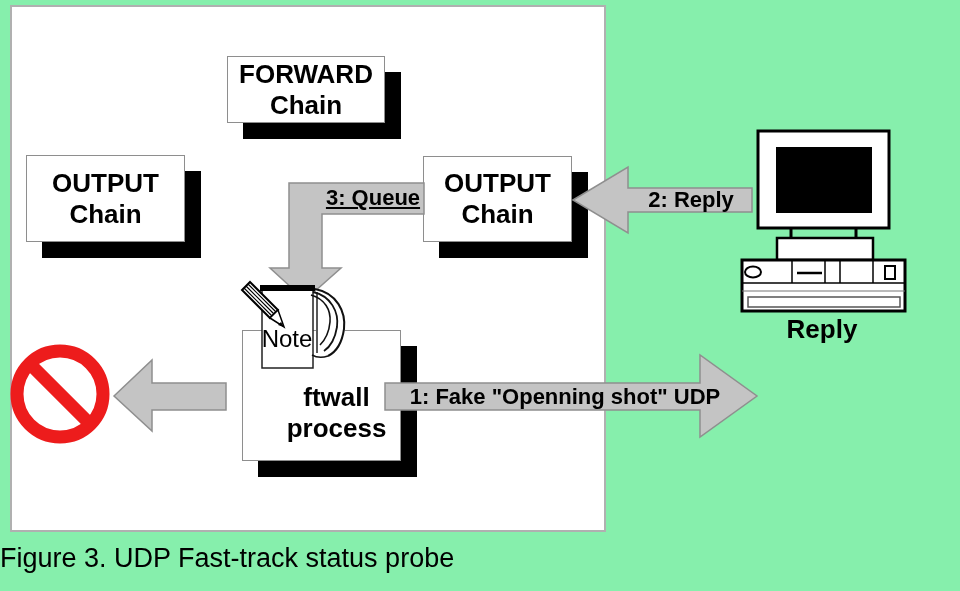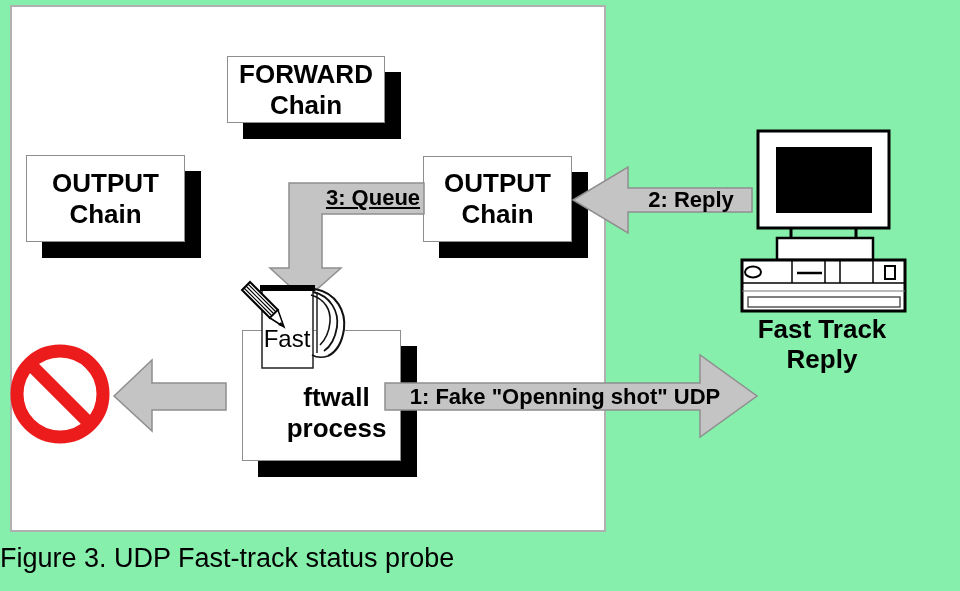--- a/index.html
+++ b/index.html
@@ -127,22 +127,21 @@
       <line x1="248" y1="284" x2="276" y2="312" stroke="#000" stroke-width="1.2"></line>
       <polygon points="278,310 270,318 284,327" fill="#fff" stroke="#000" stroke-width="1.5"></polygon>
       <polygon points="281,322 284,327 278,325" fill="#000"></polygon>
     </g>
   </svg>
 
   <div class="arrow-label lbl-queue">3: Queue</div>
   <div class="arrow-label lbl-reply">2: Reply</div>
   <div class="arrow-label lbl-fake">1: Fake "Openning shot" UDP</div>
 
-  <div class="note-label">Fast</div>
+  <div class="note-label">Note</div>
 
   <div class="client-label">
-    <div>Fast Track</div>
     <div>Reply</div>
   </div>
 
   <div class="caption">Figure 3. UDP Fast-track status probe</div>
 
 </div>
 
 </body></html>

